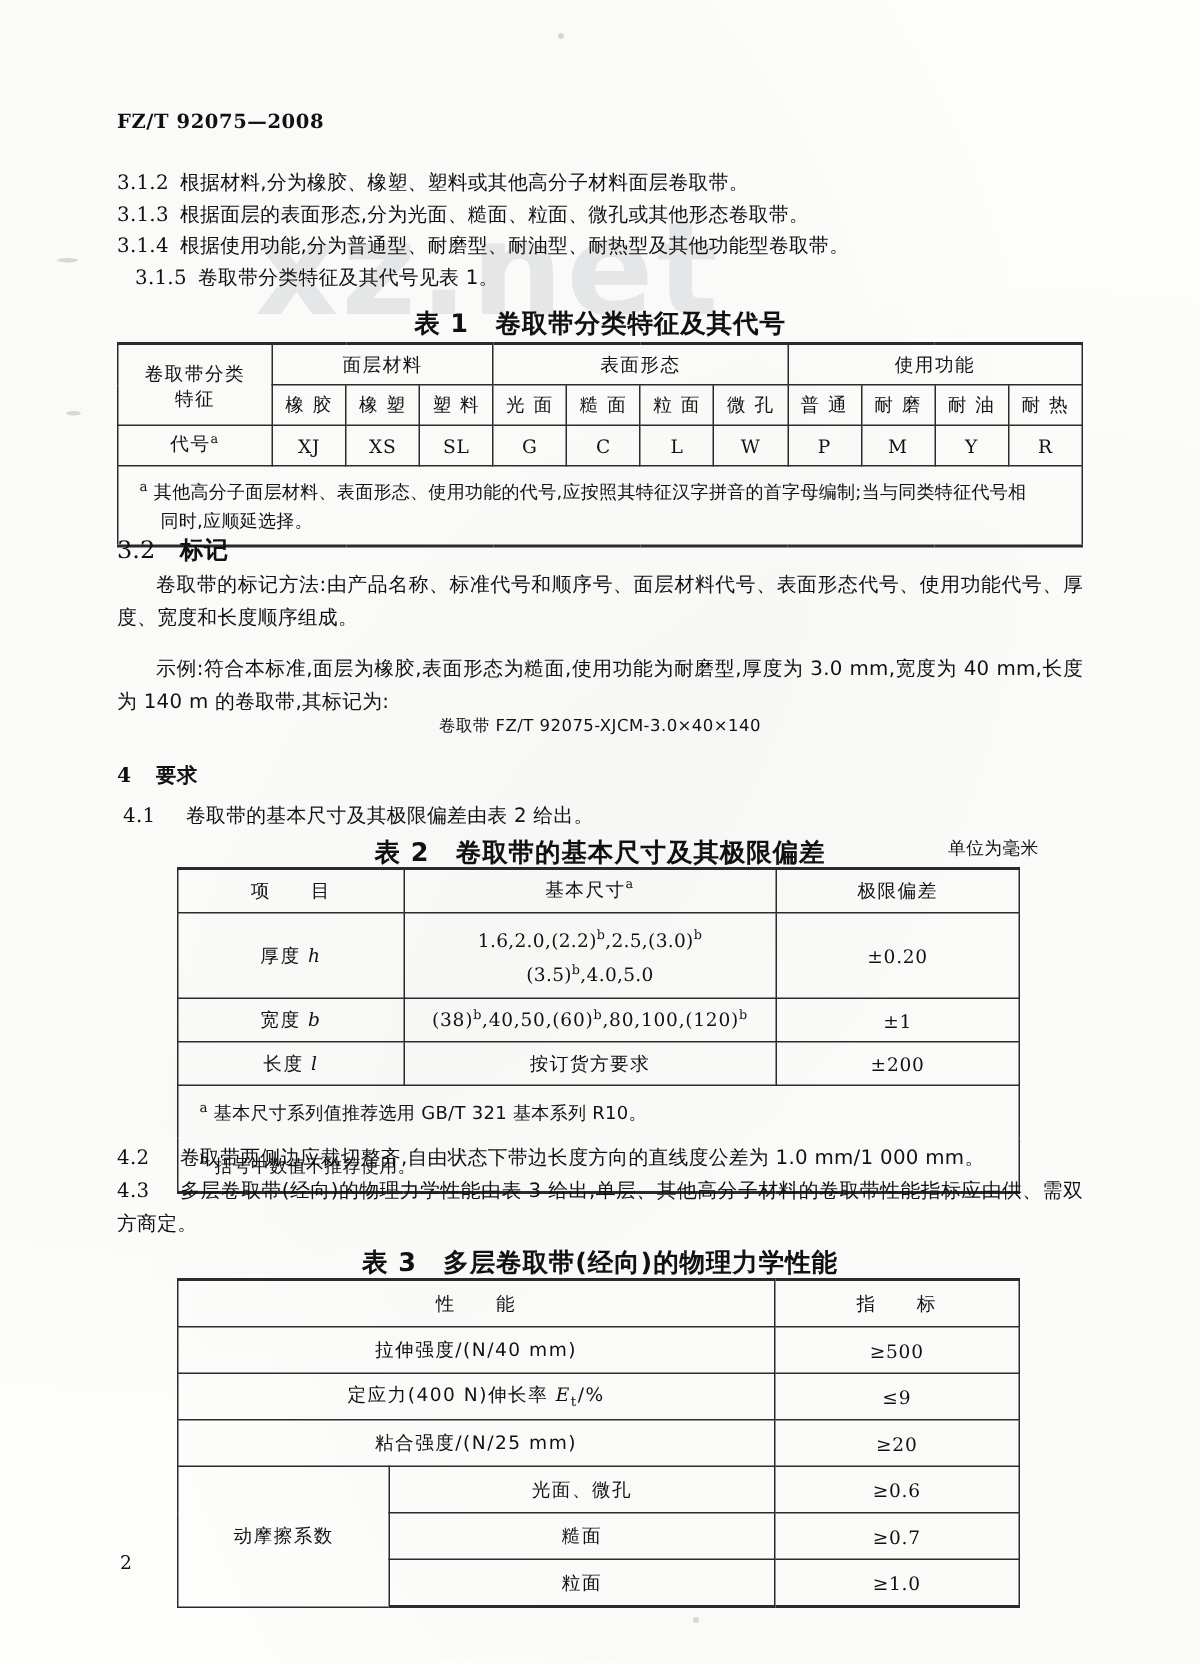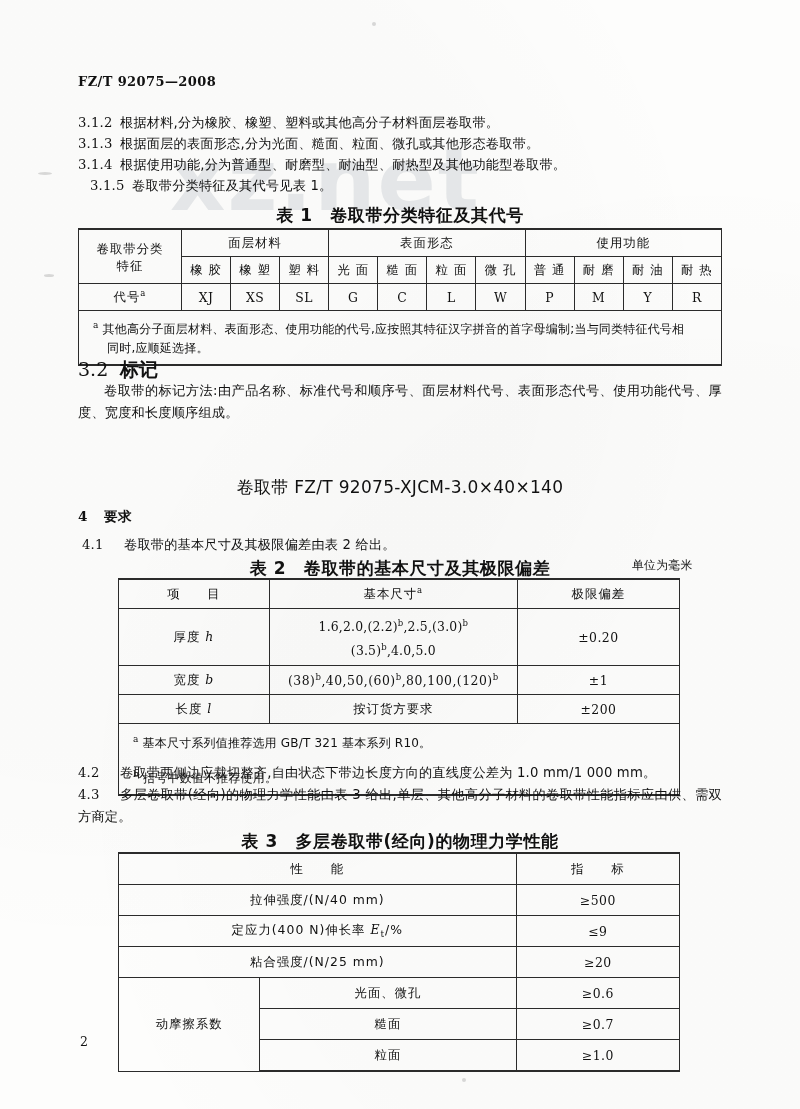--- a/index.html
+++ b/index.html
@@ -97,21 +97,21 @@
     font-weight: bold;
     letter-spacing: 0.5px;
   }
   .section-head .num {
     display: inline-block;
     width: 26px;
     font-family: "DejaVu Serif", "Liberation Serif", serif;
   }
   .sub-head {
     position: absolute;
-    font-size: 19px;
+    font-size: 16px;
     font-weight: bold;
   }
   .sub-head .num {
     display: inline-block;
     width: 42px;
     font-weight: normal;
     font-family: "DejaVu Serif", "Liberation Serif", serif;
   }
 
   .table-caption {
@@ -124,21 +124,21 @@
   }
   .unit-note {
     position: absolute;
     font-size: 11.8px;
     letter-spacing: 0.3px;
   }
   .center-line {
     position: absolute;
     width: 100%;
     text-align: center;
-    font-size: 17px;
+    font-size: 11px;
     letter-spacing: 0.3px;
   }
 
   .lat { font-family: "DejaVu Serif", "Liberation Serif", serif; }
   .ital { font-style: italic; font-family: "DejaVu Serif","Liberation Serif",serif; }
   sup.fn {
     font-size: 8.5px;
     vertical-align: super;
     font-family: "DejaVu Serif", "Liberation Serif", serif;
   }
@@ -292,20 +292,21 @@
       </tr>
     </tbody>
       </table>
 
     <div class="sub-head" style="left:78px; top:357px;">
       <span class="num lat">3.2</span><span>标记</span>
     </div>
 
     <div class="para indent2" style="left:78px; top:380px; width:644px;">卷取带的标记方法:由产品名称、标准代号和顺序号、面层材料代号、表面形态代号、使用功能代号、厚度、宽度和长度顺序组成。</div>
 
+    <div class="para indent2" style="left:78px; top:436px; width:644px;">示例:符合本标准,面层为橡胶,表面形态为糙面,使用功能为耐磨型,厚度为 3.0 mm,宽度为 40 mm,长度为 140 m 的卷取带,其标记为:</div>
 
     <div class="center-line" style="left:0; top:476px;">卷取带 FZ/T 92075-XJCM-3.0×40×140</div>
 
     <div class="section-head" style="left:78px; top:508px;">
       <span class="num lat">4</span><span>要求</span>
     </div>
 
     <div class="clause" style="left:82px; top:534px; width:644px;">
       <span class="num lat">4.1</span><span class="body">卷取带的基本尺寸及其极限偏差由表 2 给出。</span>
     </div>

